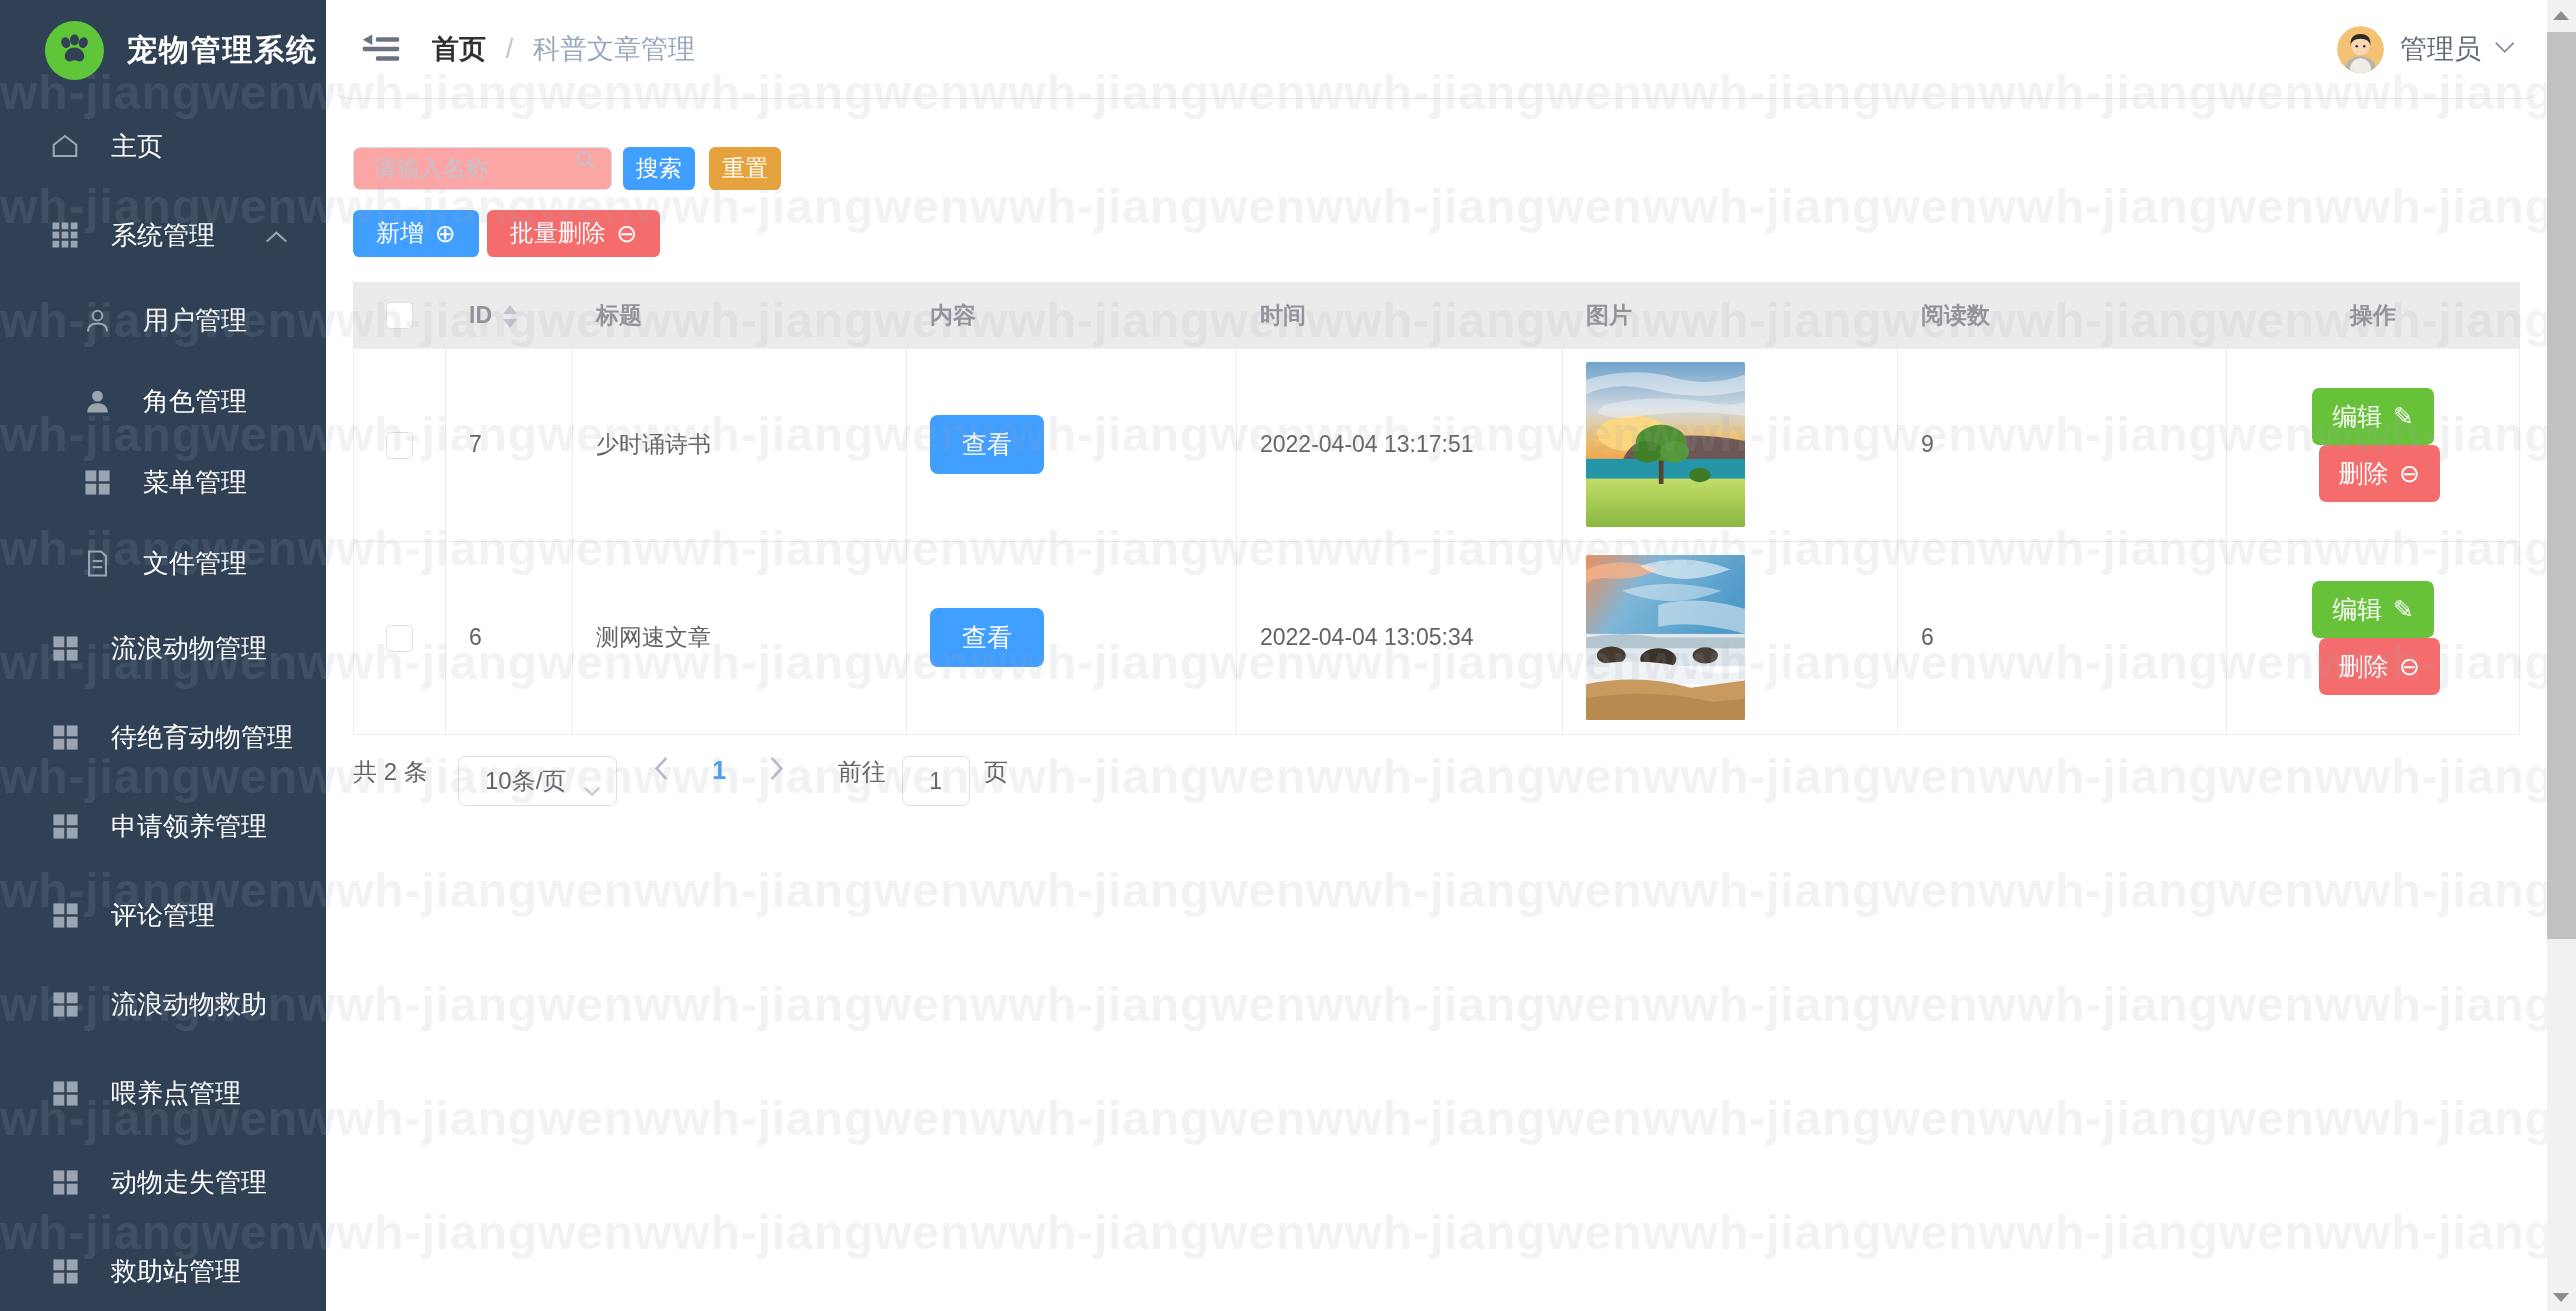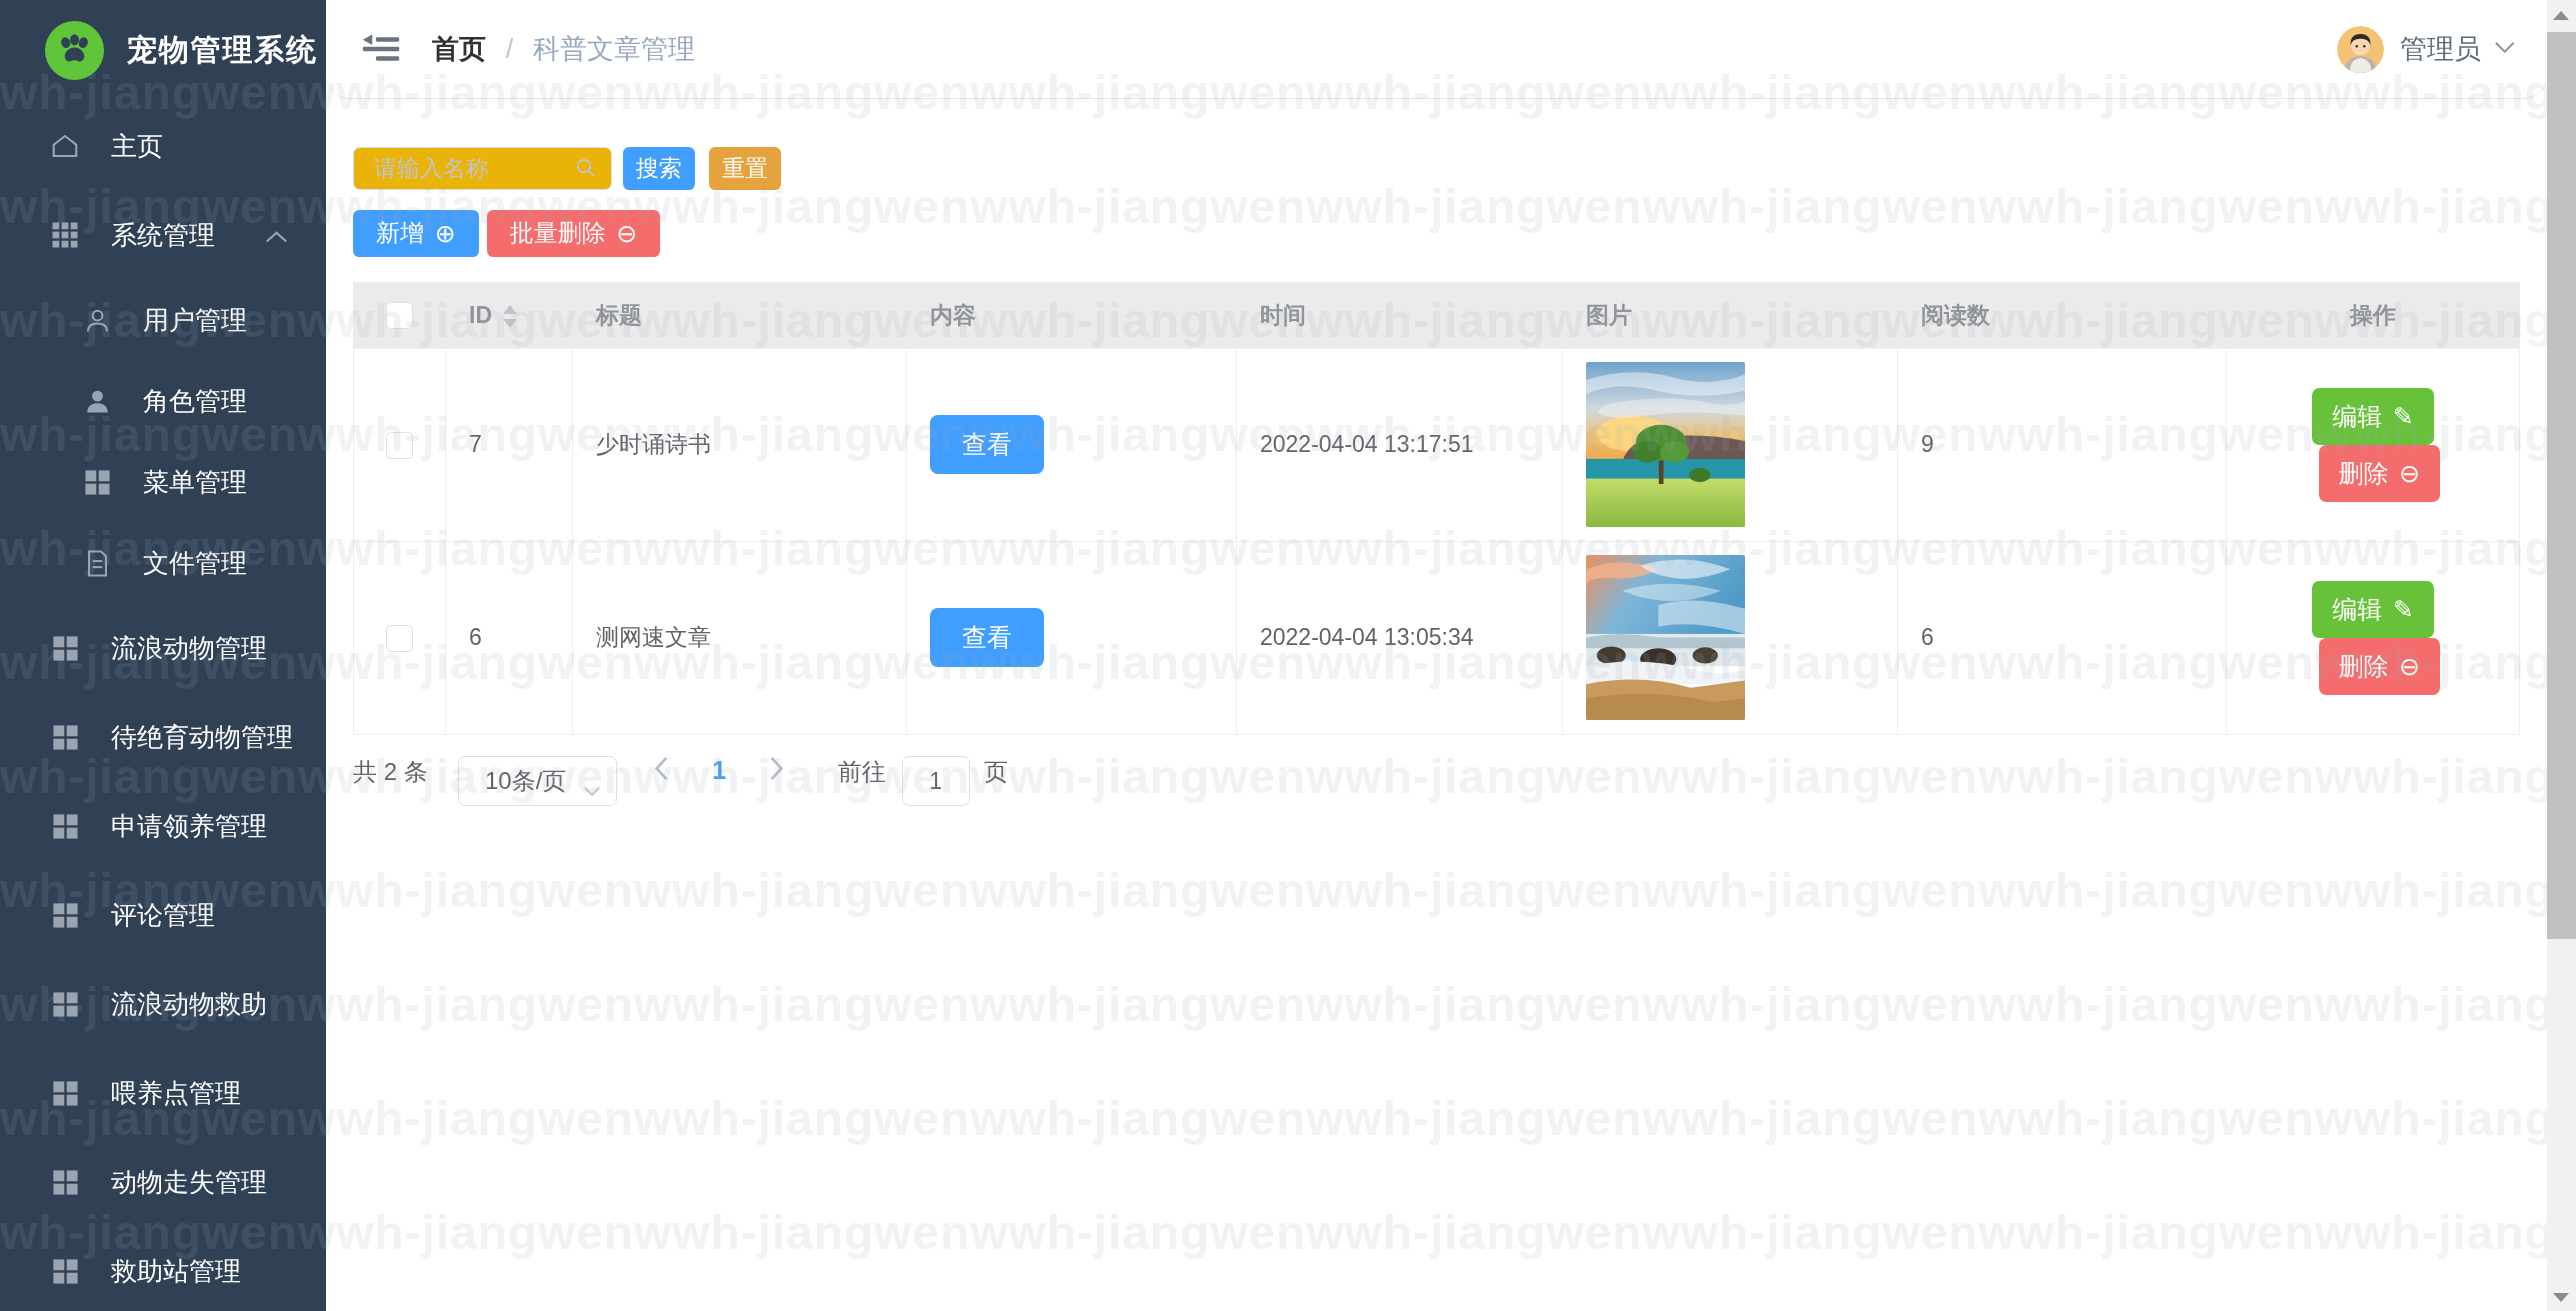--- a/index.html
+++ b/index.html
@@ -70,21 +70,21 @@
   .user-caret { margin-left:12.5px; }
 
   
   .main {
     position:absolute; left:326px; top:100px; right:29px; bottom:0;
     background:#ffffff; z-index:5;
   }
   .search-row { display:flex; align-items:center; margin:47px 0 0 27px; }
   .search-input {
     width:259px; height:43px; border:0.9px solid #dcdfe6; border-radius:7px;
-    display:flex; align-items:center; padding:0 14.3px 0 19.7px; background:#eab308;
+    display:flex; padding:0 14.3px 0 19.7px; background:#fca5a5;
   }
   .search-input input {
     border:none; outline:none; flex:1; font-size:23px; color:#606266;
     font-family:"Liberation Sans", sans-serif; background:transparent; min-width:0;
   }
   .search-input input::placeholder { color:#c0c4cc; }
   .btn {
     height:43px; border:none; border-radius:6.3px; color:#fff; font-size:23px;
     font-family:"Liberation Sans", sans-serif; cursor:pointer;
     display:inline-flex; align-items:center; justify-content:center; padding:0 23px;

